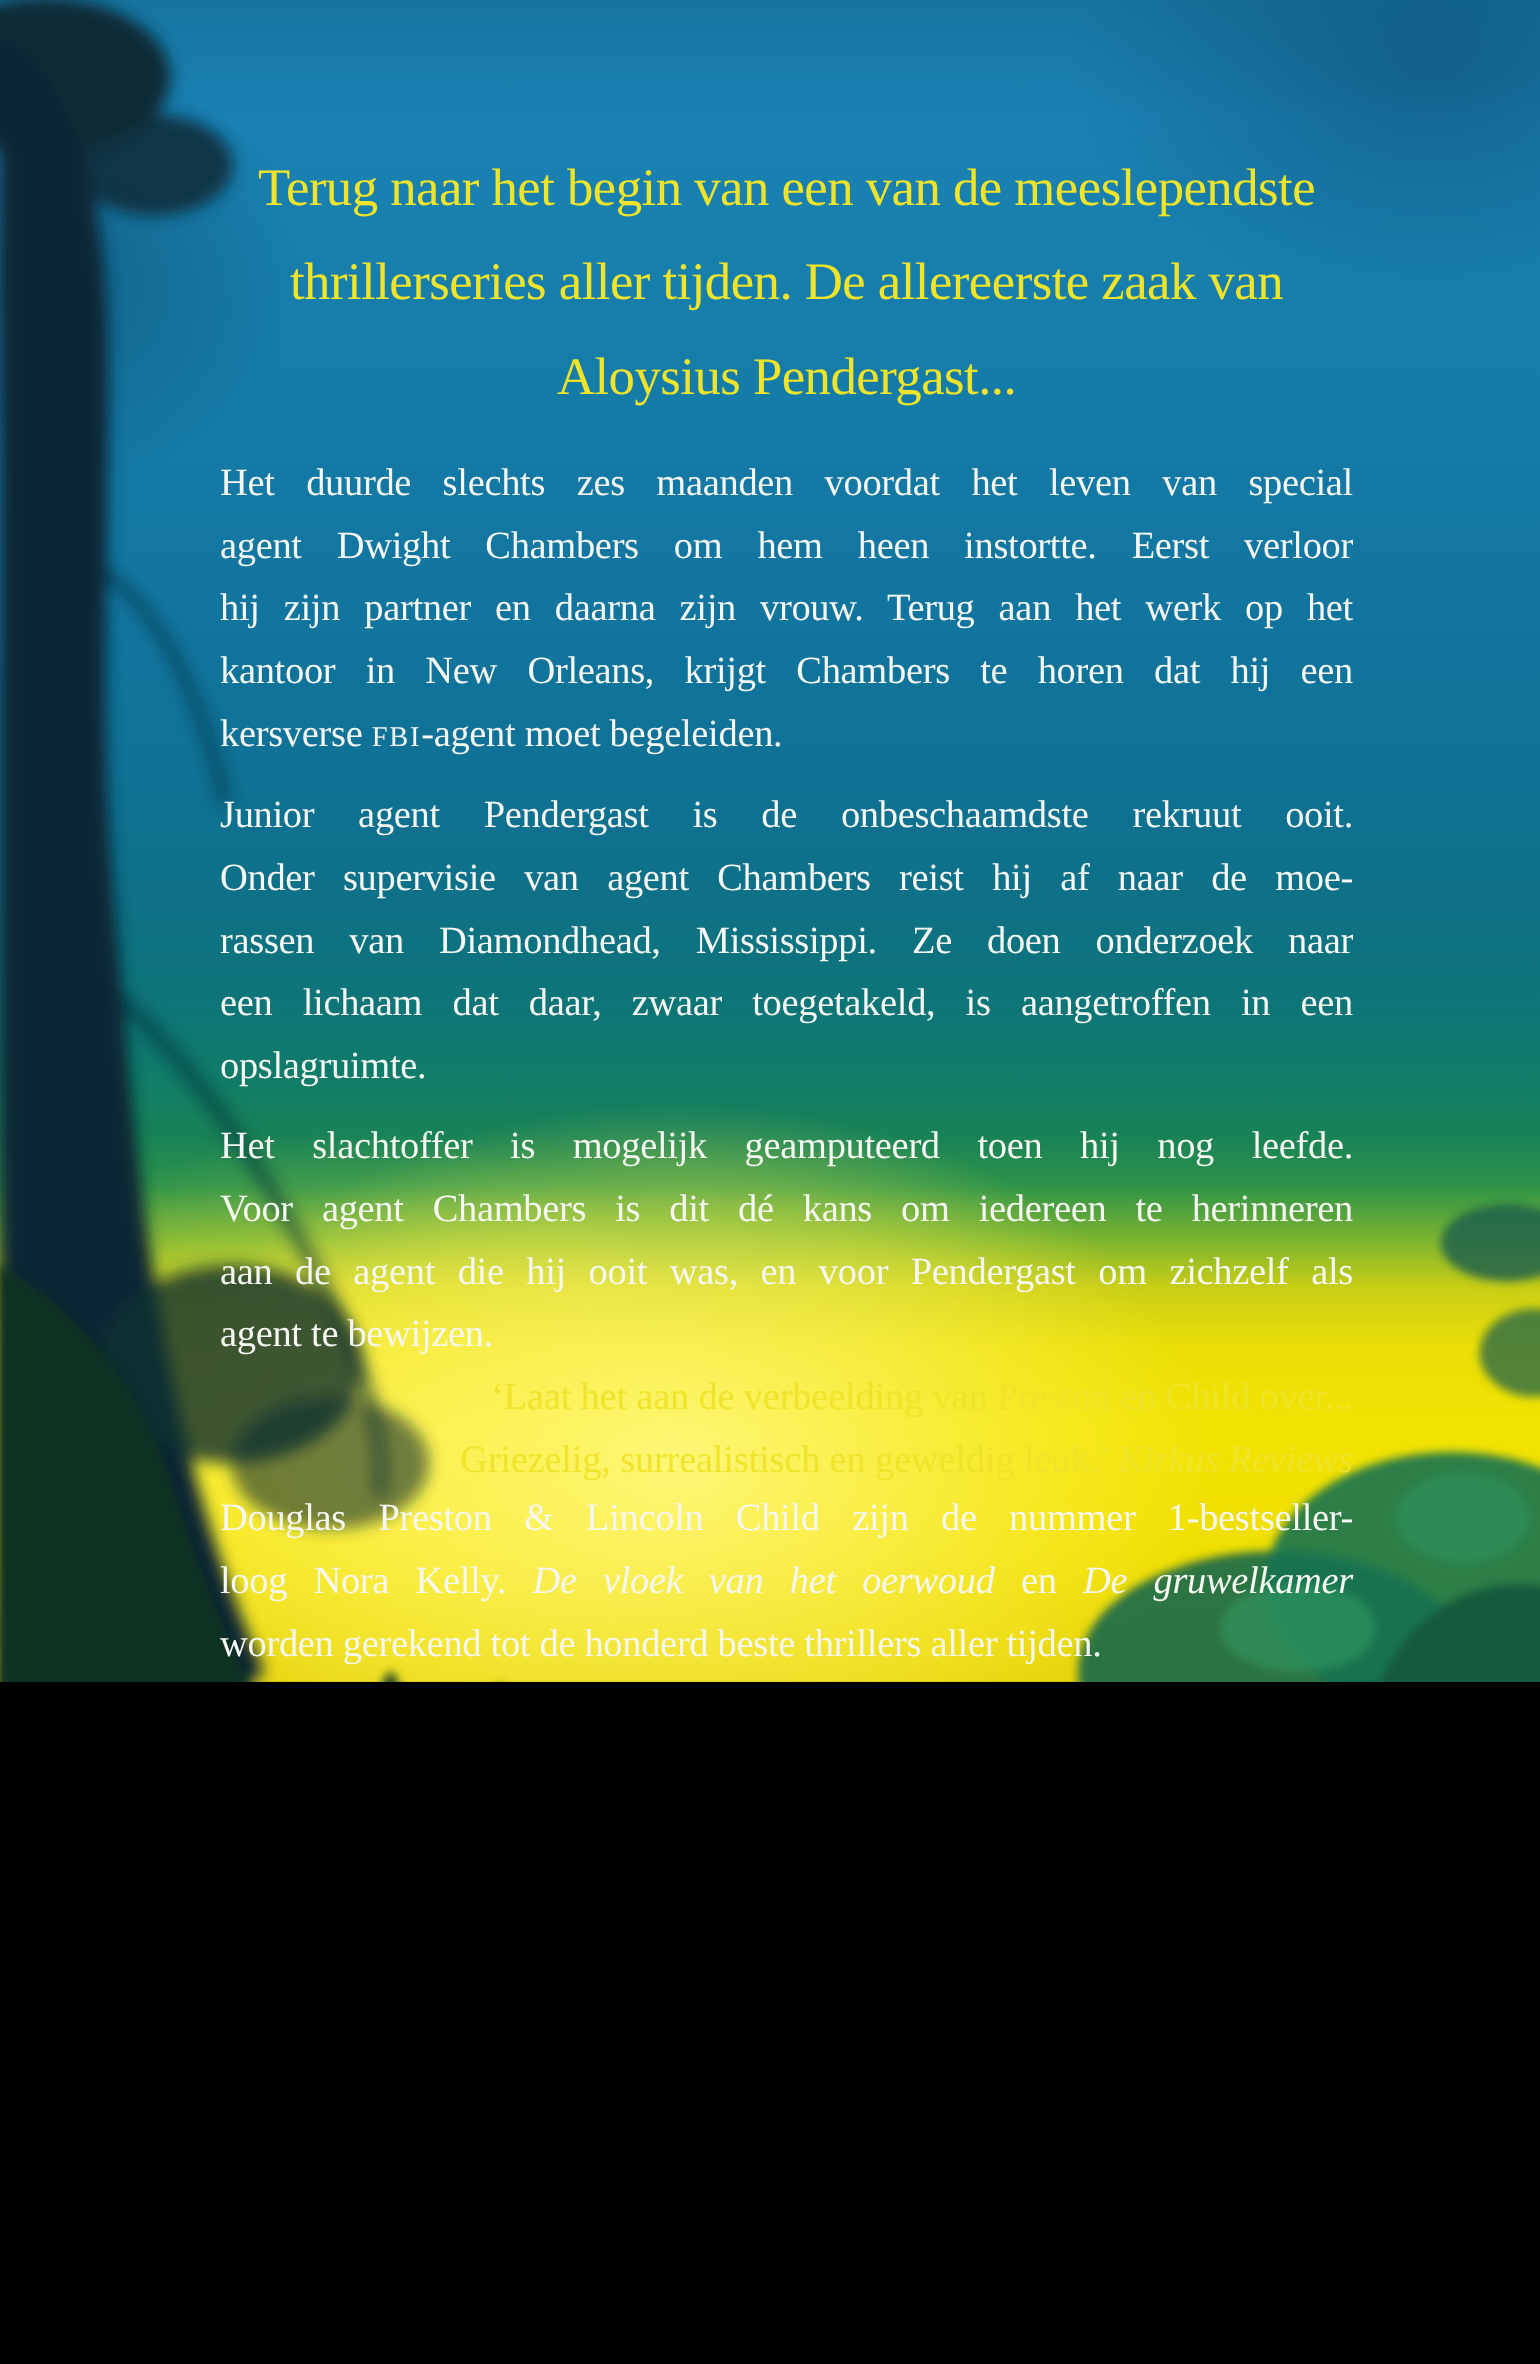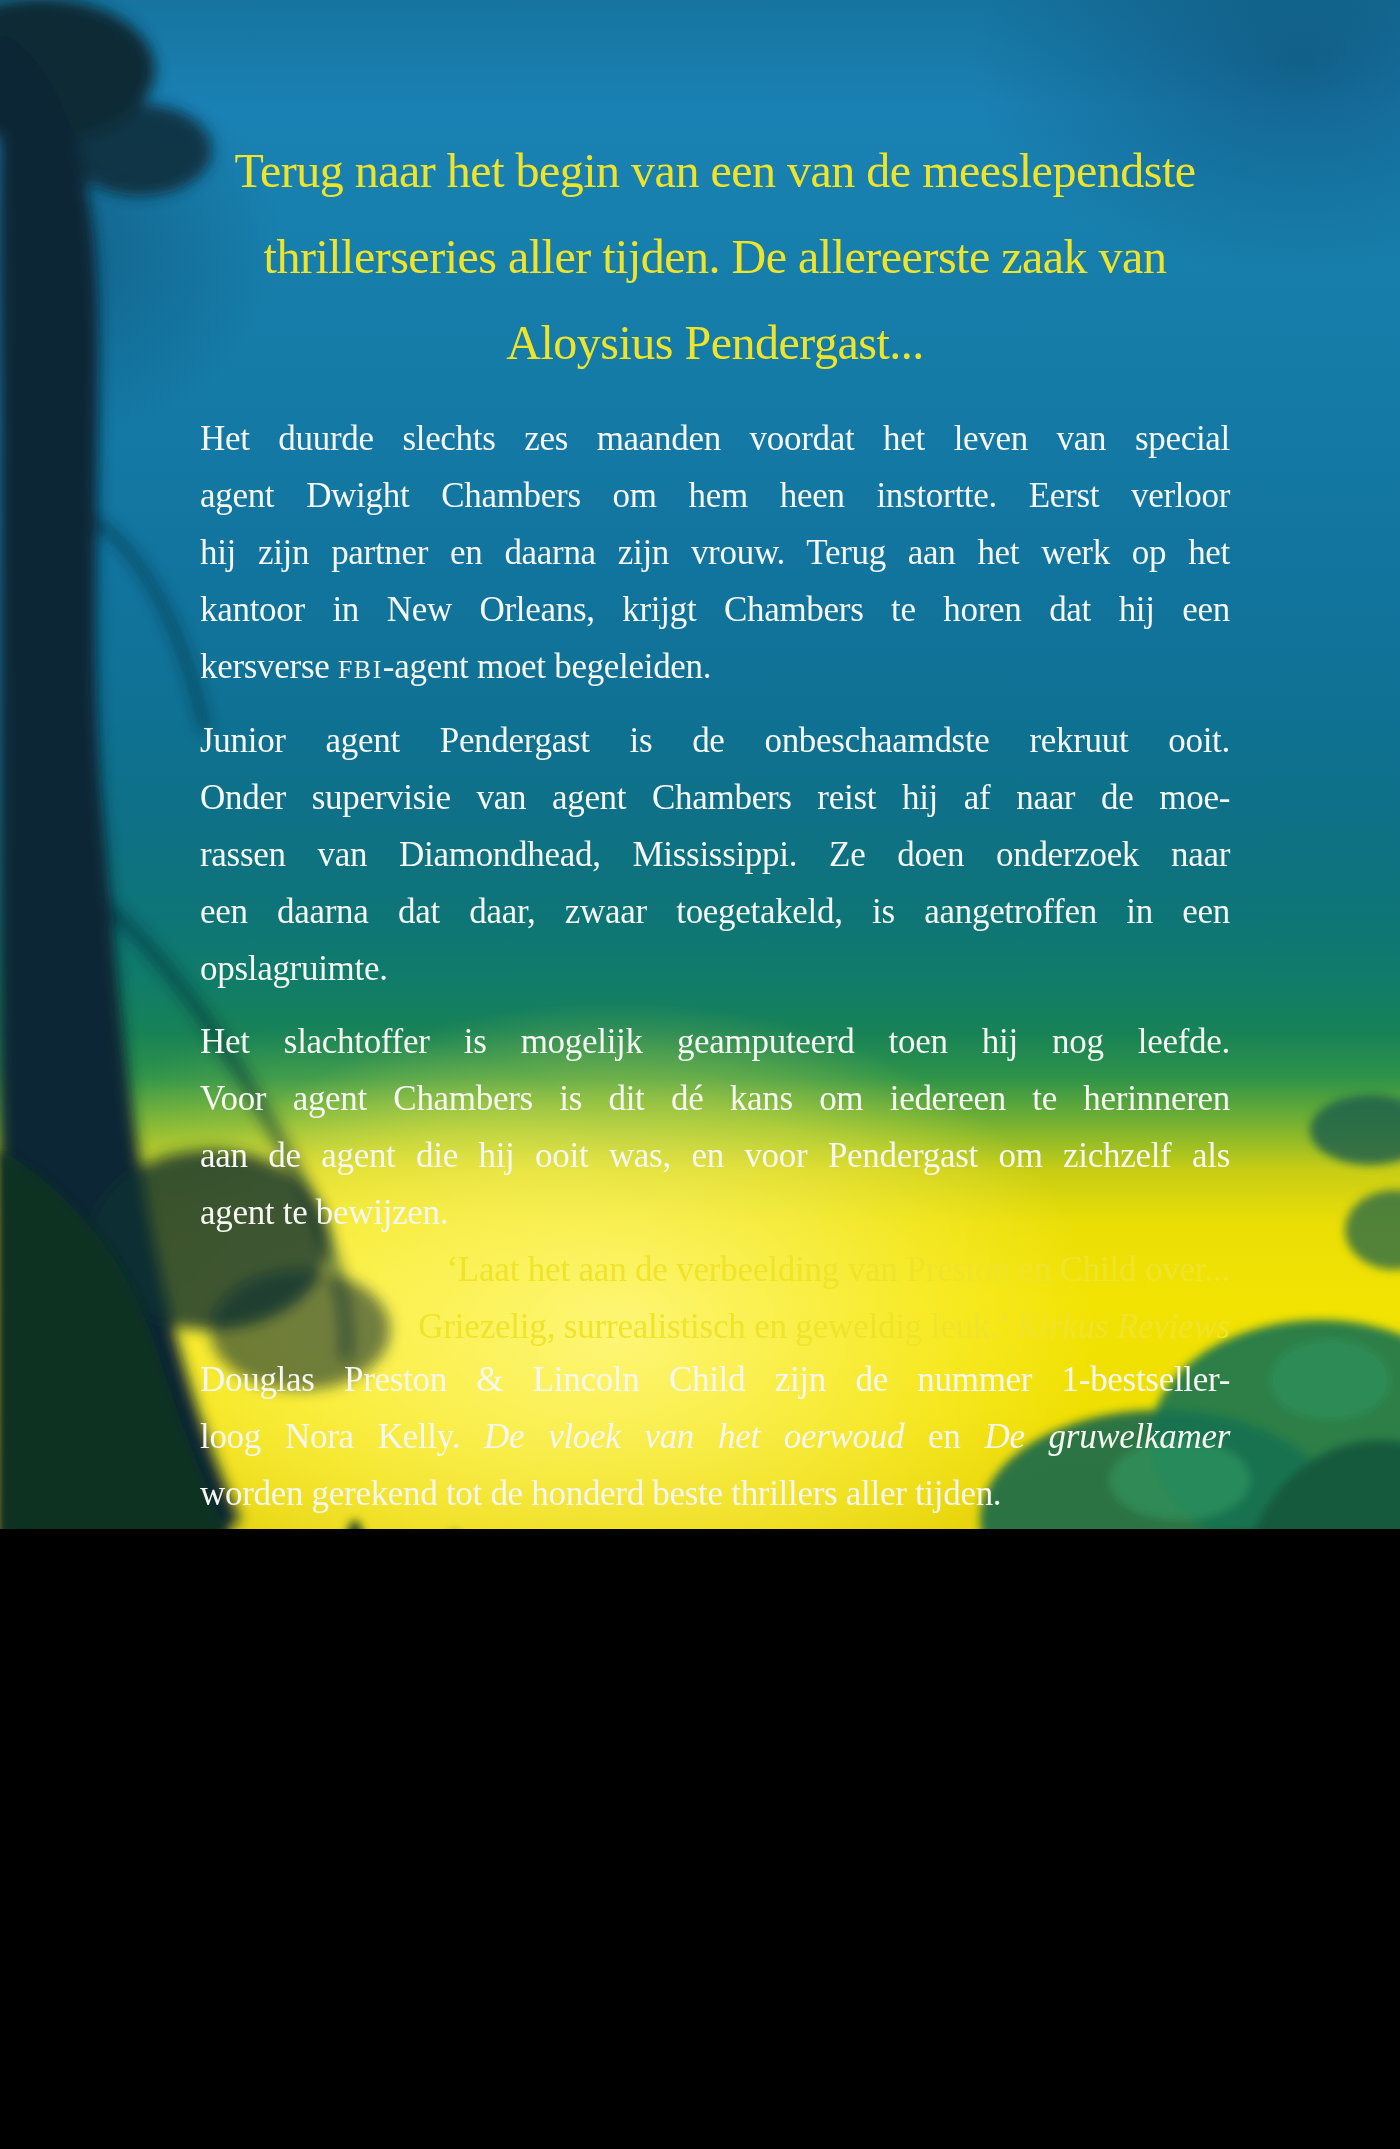--- a/index.html
+++ b/index.html
@@ -122,21 +122,21 @@
       <div class="line">agent Dwight Chambers om hem heen instortte. Eerst verloor</div>
       <div class="line">hij zijn partner en daarna zijn vrouw. Terug aan het werk op het</div>
       <div class="line">kantoor in New Orleans, krijgt Chambers te horen dat hij een</div>
       <div class="line last">kersverse <span class="sc">FBI</span>-agent moet begeleiden.</div>
     </div>
 
   <div class="textcol para" style="top:712px;">
       <div class="line">Junior agent Pendergast is de onbeschaamdste rekruut ooit.</div>
       <div class="line">Onder supervisie van agent Chambers reist hij af naar de moe-</div>
       <div class="line">rassen van Diamondhead, Mississippi. Ze doen onderzoek naar</div>
-      <div class="line">een daarna dat daar, zwaar toegetakeld, is aangetroffen in een</div>
+      <div class="line">een lichaam dat daar, zwaar toegetakeld, is aangetroffen in een</div>
       <div class="line last">opslagruimte.</div>
     </div>
 
   <div class="textcol para" style="top:1013px;">
       <div class="line">Het slachtoffer is mogelijk geamputeerd toen hij nog leefde.</div>
       <div class="line">Voor agent Chambers is dit dé kans om iedereen te herinneren</div>
       <div class="line">aan de agent die hij ooit was, en voor Pendergast om zichzelf als</div>
       <div class="line last">agent te bewijzen.</div>
     </div>
 

